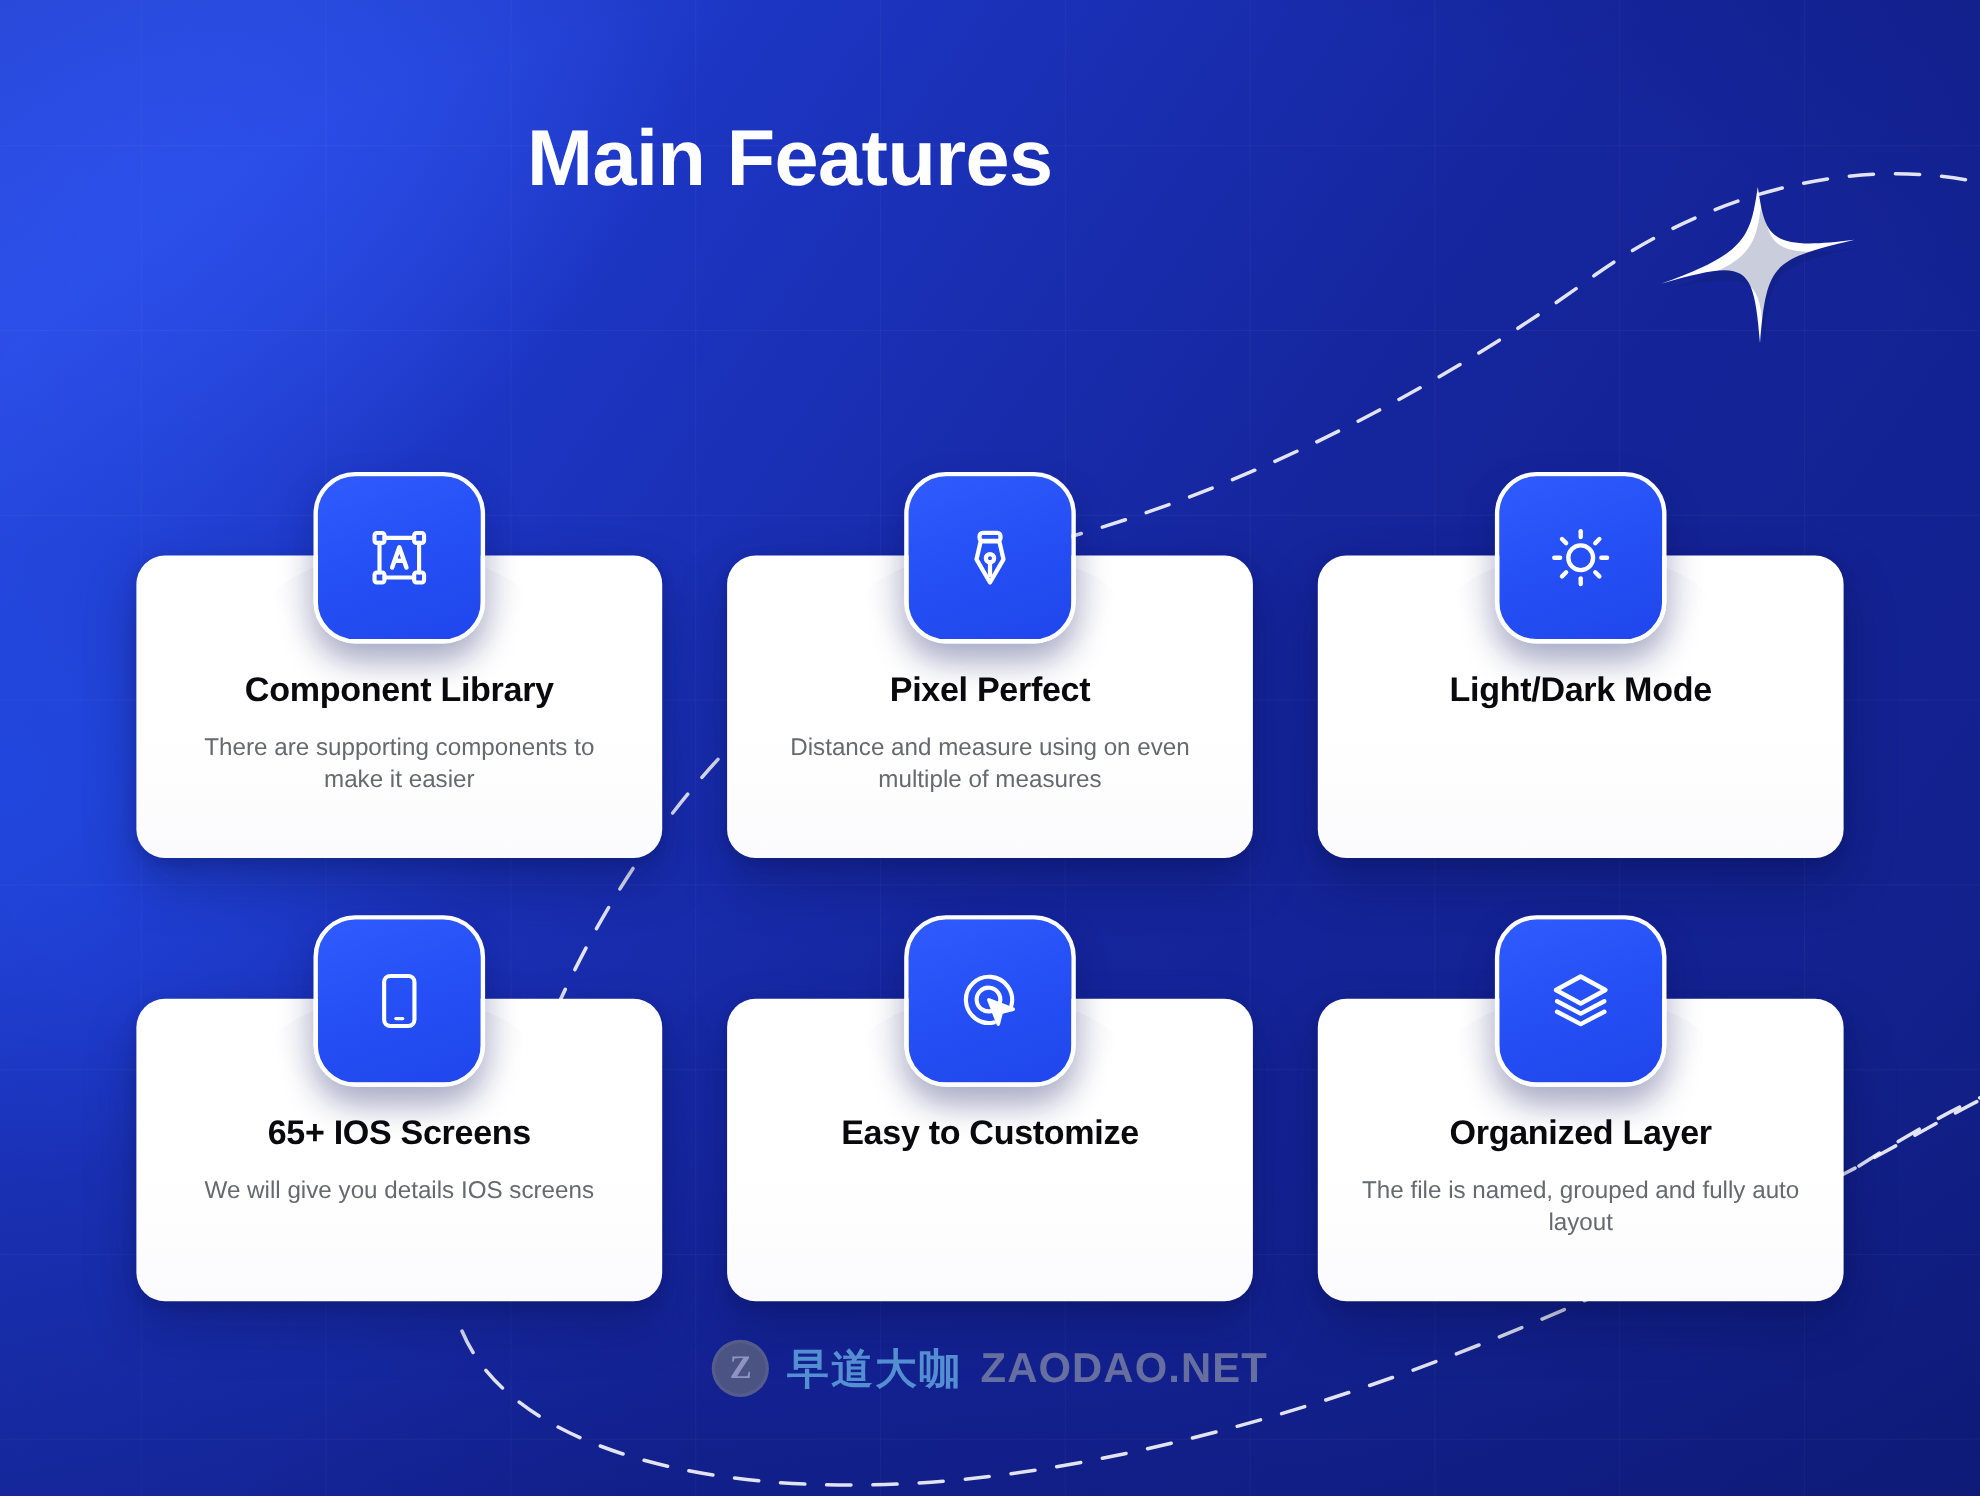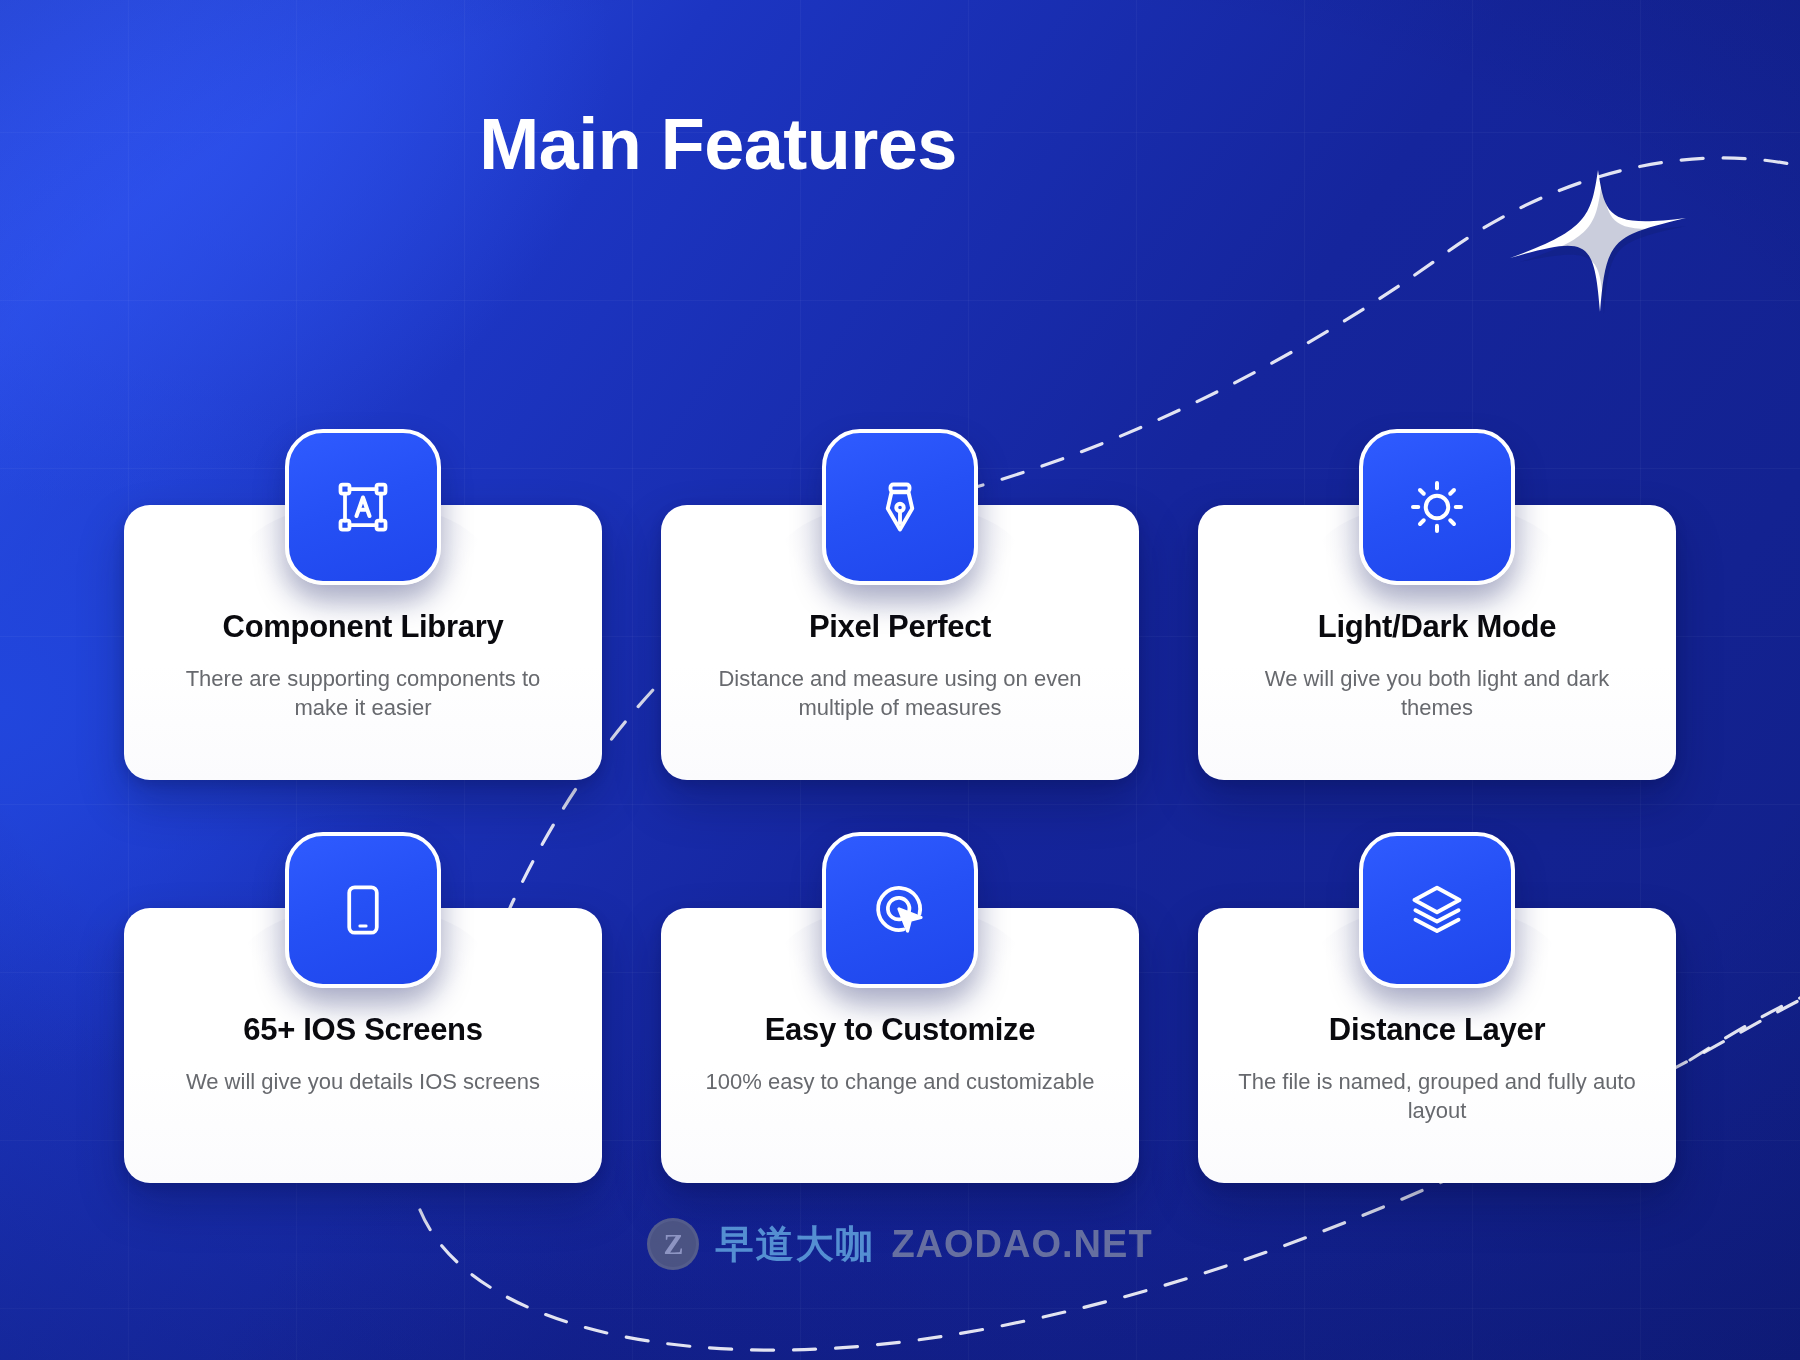--- a/index.html
+++ b/index.html
@@ -214,21 +214,20 @@
           <path d="M2.4 12 H4.5"></path>
           <path d="M19.5 12 H21.6"></path>
           <path d="M5.2 5.2 L6.7 6.7"></path>
           <path d="M17.3 17.3 L18.8 18.8"></path>
           <path d="M18.8 5.2 L17.3 6.7"></path>
           <path d="M6.7 17.3 L5.2 18.8"></path>
         </svg>
       </span>
     </div>
     <div class="card-title">Light/Dark Mode</div>
-    <div class="card-desc">We will give you both light and dark themes</div>
   </div>
 
   <div class="feature-card">
     <div class="icon-tile">
       <span>
         <svg width="58" height="58" viewBox="0 0 24 24" fill="none" stroke="#ffffff" stroke-width="1.55" stroke-linecap="round" stroke-linejoin="round">
           <rect x="6.3" y="2.6" width="11.4" height="18.8" rx="2.3"></rect>
           <rect x="10.1" y="18.0" width="3.8" height="1.25" rx="0.62" fill="#ffffff" stroke="none"></rect>
         </svg>
       </span>
@@ -241,34 +240,33 @@
     <div class="icon-tile">
       <span>
         <svg width="60" height="60" viewBox="0 0 24 24" fill="none" stroke="#ffffff" stroke-width="1.5" stroke-linecap="round" stroke-linejoin="round">
           <path d="M19.8 13.6 A8.4 8.4 0 1 0 13.4 19.8"></path>
           <path d="M15.6 12.6 A4.3 4.3 0 1 0 12.6 15.6"></path>
           <path d="M11.6 11.6 L20.4 15.0 L16.1 16.1 L15.0 20.4 Z" fill="#ffffff" stroke="#ffffff" stroke-width="1.3"></path>
         </svg>
       </span>
     </div>
     <div class="card-title">Easy to Customize</div>
-    <div class="card-desc">100% easy to change and customizable</div>
   </div>
 
   <div class="feature-card">
     <div class="icon-tile">
       <span>
         <svg width="60" height="60" viewBox="0 0 24 24" fill="none" stroke="#ffffff" stroke-width="1.6" stroke-linecap="round" stroke-linejoin="round">
           <path d="M12 3.1 L21 8.0 L12 12.9 L3 8.0 Z"></path>
           <path d="M3.4 12.1 L12 16.6 L20.6 12.1"></path>
           <path d="M3.4 15.9 L12 20.4 L20.6 15.9"></path>
         </svg>
       </span>
     </div>
-    <div class="card-title">Distance Layer</div>
+    <div class="card-title">Organized Layer</div>
     <div class="card-desc">The file is named, grouped and fully auto layout</div>
   </div>
 
 </div>
 
 <div id="watermark">
   <div id="wm-badge">Z</div>
   <div id="wm-cn">早道大咖</div>
   <div id="wm-en">ZAODAO.NET</div>
 </div>

